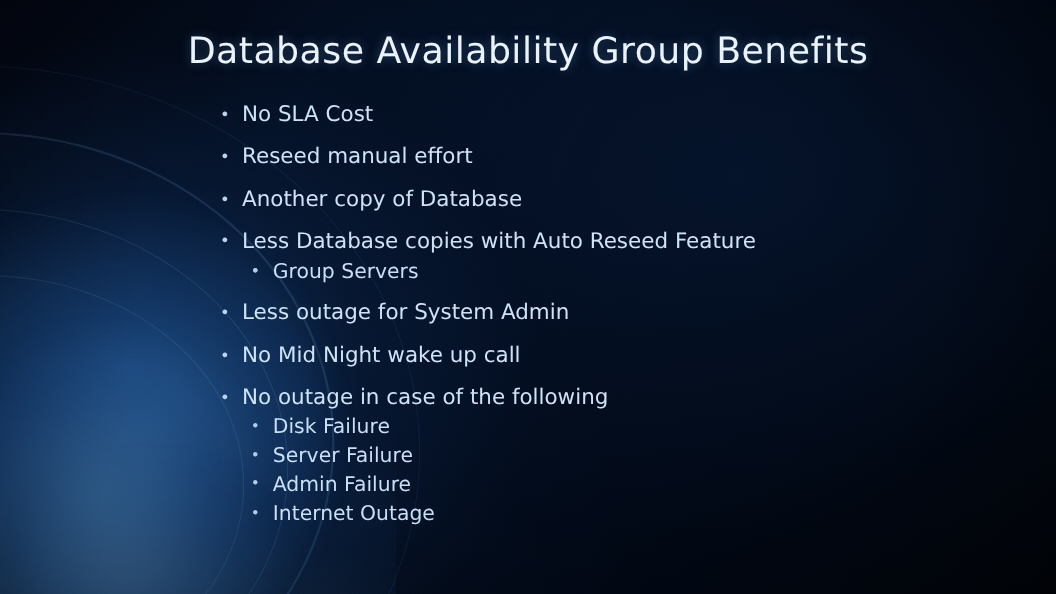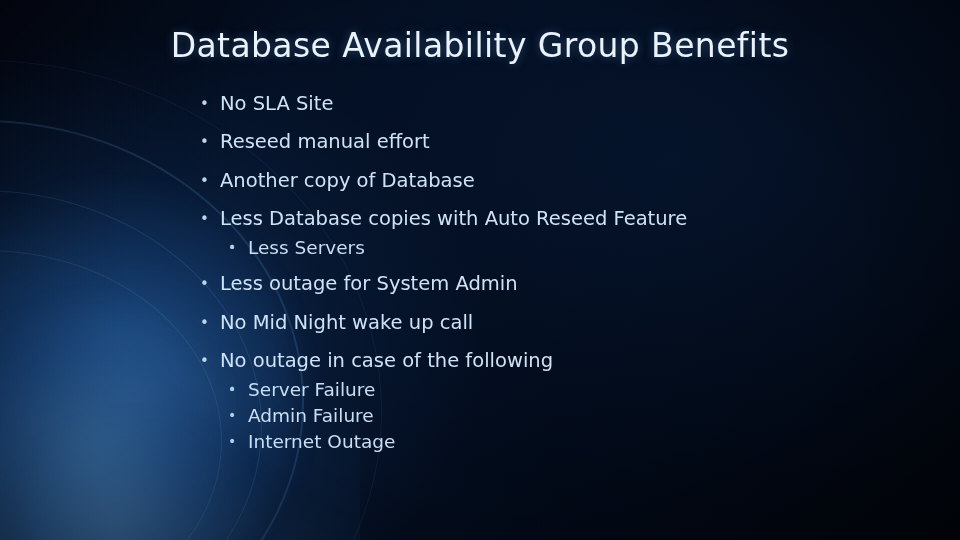--- a/index.html
+++ b/index.html
@@ -154,21 +154,21 @@
   <div class="glow-edge"></div>
   <div class="vignette"></div>
 
   <div class="title">Database Availability Group Benefits</div>
 
   <div class="body">
     <ul class="lvl1">
 
       <li>
         <span class="bullet">•</span>
-        <span class="txt">No SLA Site</span>
+        <span class="txt">No SLA Cost</span>
       </li>
 
       <li>
         <span class="bullet">•</span>
         <span class="txt">Reseed manual effort</span>
       </li>
 
       <li>
         <span class="bullet">•</span>
         <span class="txt">Another copy of Database</span>
@@ -176,41 +176,42 @@
 
       <li>
         <span class="bullet">•</span>
         <span class="txt">Less Database copies with Auto Reseed Feature</span>
         <ul class="lvl2">
           <li>
             <span class="bullet">•</span>
           </li>
           <li>
             <span class="bullet">•</span>
-            <span>Less Servers</span>
+            <span>Group Servers</span>
           </li>
         </ul>
       </li>
 
       <li>
         <span class="bullet">•</span>
         <span class="txt">Less outage for System Admin</span>
       </li>
 
       <li>
         <span class="bullet">•</span>
         <span class="txt">No Mid Night wake up call</span>
       </li>
 
       <li class="nomargin">
         <span class="bullet">•</span>
         <span class="txt">No outage in case of the following</span>
         <ul class="lvl2">
           <li>
             <span class="bullet">•</span>
+            <span>Disk Failure</span>
           </li>
           <li>
             <span class="bullet">•</span>
             <span>Server Failure</span>
           </li>
           <li>
             <span class="bullet">•</span>
             <span>Admin Failure</span>
           </li>
           <li>

